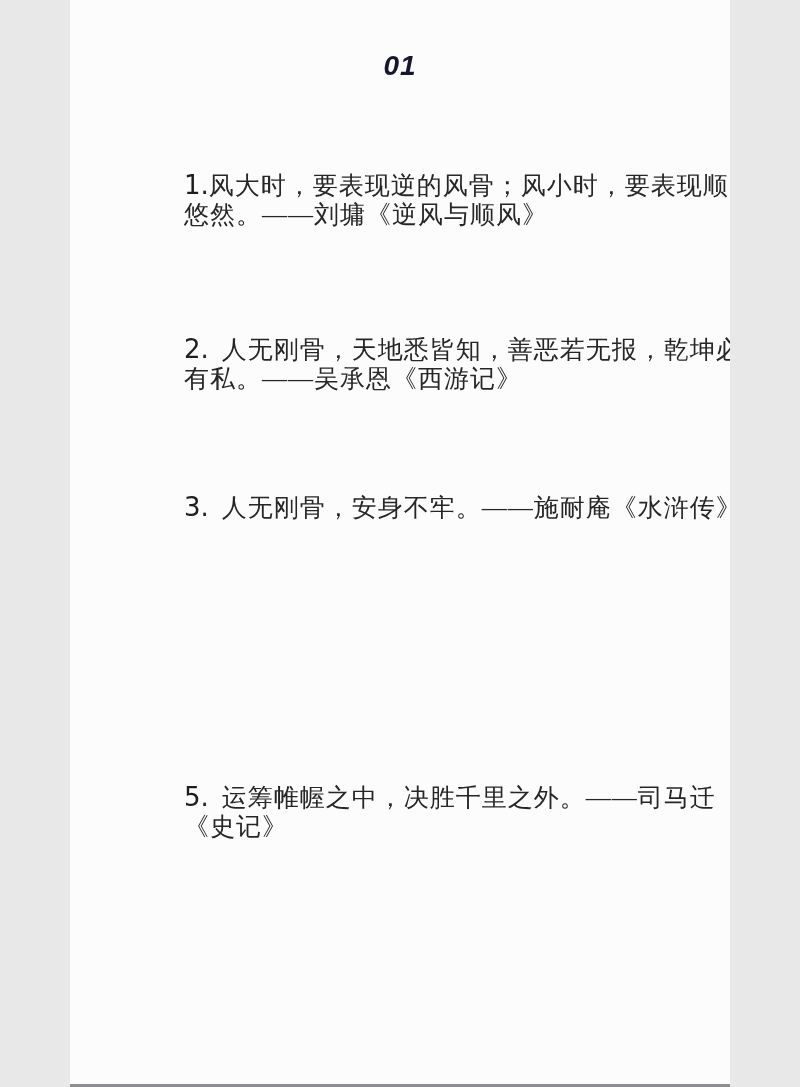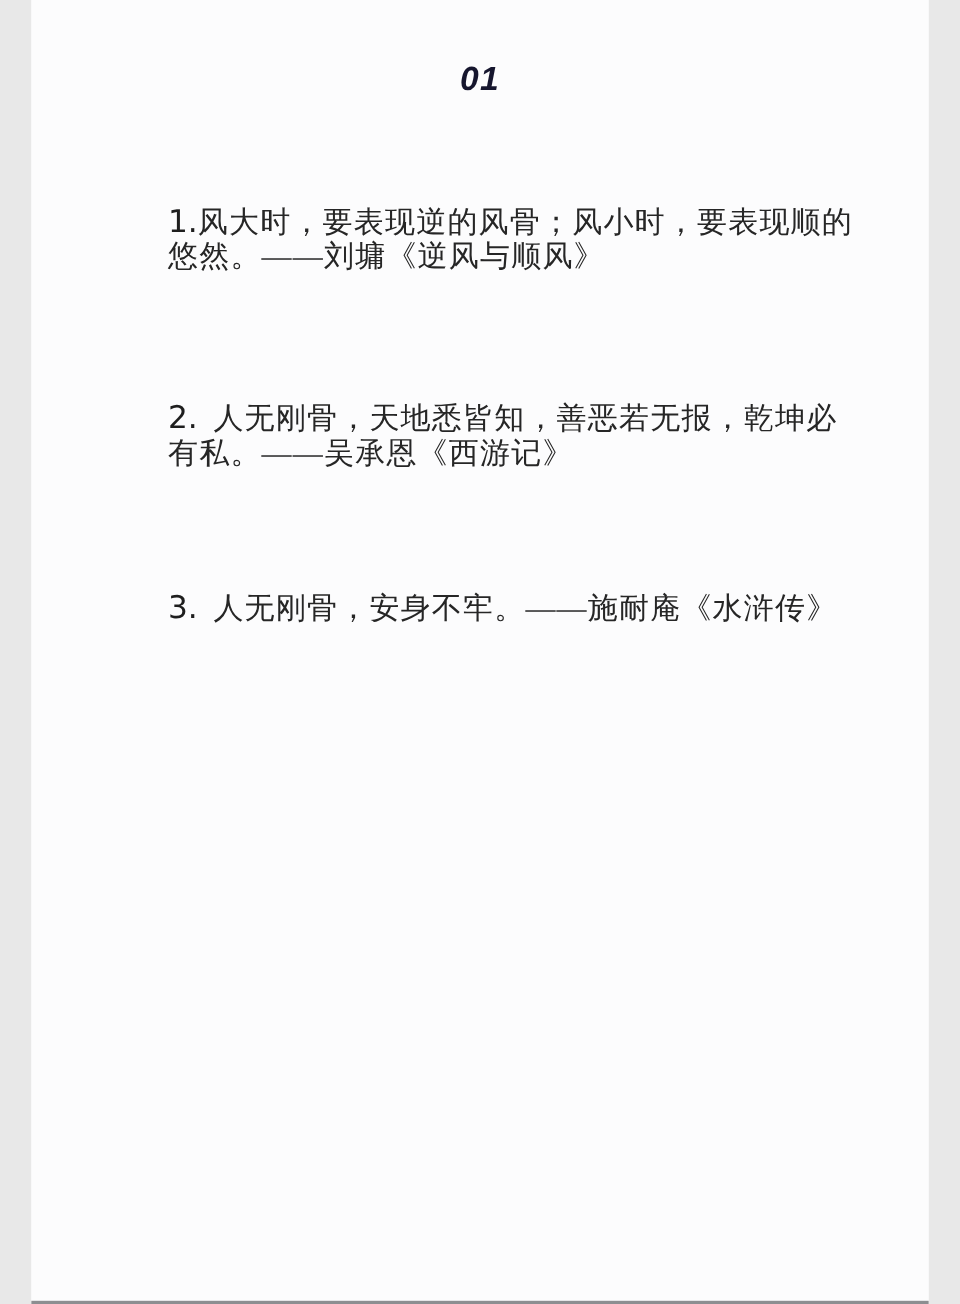--- a/index.html
+++ b/index.html
@@ -2,21 +2,21 @@
 <html><head>
 <meta charset="utf-8">
 <style>
   html, body {
     margin: 0;
     padding: 0;
     background: #e8e8e8;
   }
   .page {
     position: relative;
-    width: 748px;
+    width: 660px;
     height: 1087px;
     margin: 0 auto;
     background: #fcfcfd;
     overflow: hidden;
     font-family: "Liberation Serif", serif;
   }
   .page-number {
     position: absolute;
     top: 50px;
     left: 0;
@@ -75,16 +75,19 @@
 
   <div class="quote quote-2">
     <span class="num gap">2.</span><span>人无刚骨，天地悉皆知，善恶若无报，乾坤必有私。——吴承恩《西游记》</span>
   </div>
 
   <div class="quote quote-3">
     <span class="num gap">3.</span><span>人无刚骨，安身不牢。——施耐庵《水浒传》</span>
   </div>
 
 
+  <div class="quote quote-5">
+    <span class="num gap">5.</span><span>运筹帷幄之中，决胜千里之外。——司马迁《史记》</span>
+  </div>
 
   <div class="bottom-bar"></div>
 
 </div>
 
 </body></html>

